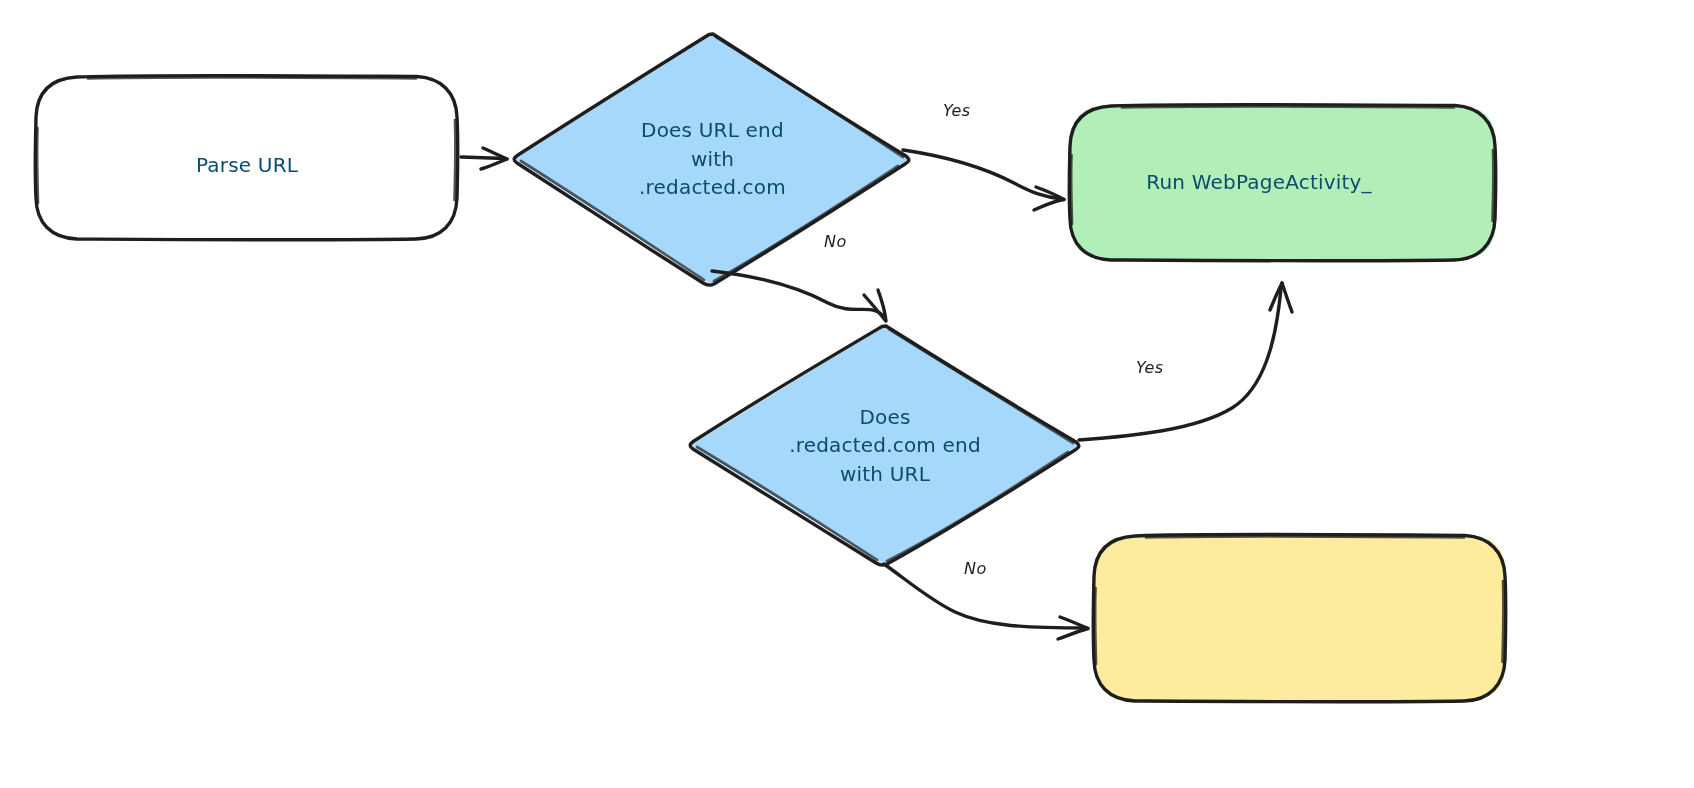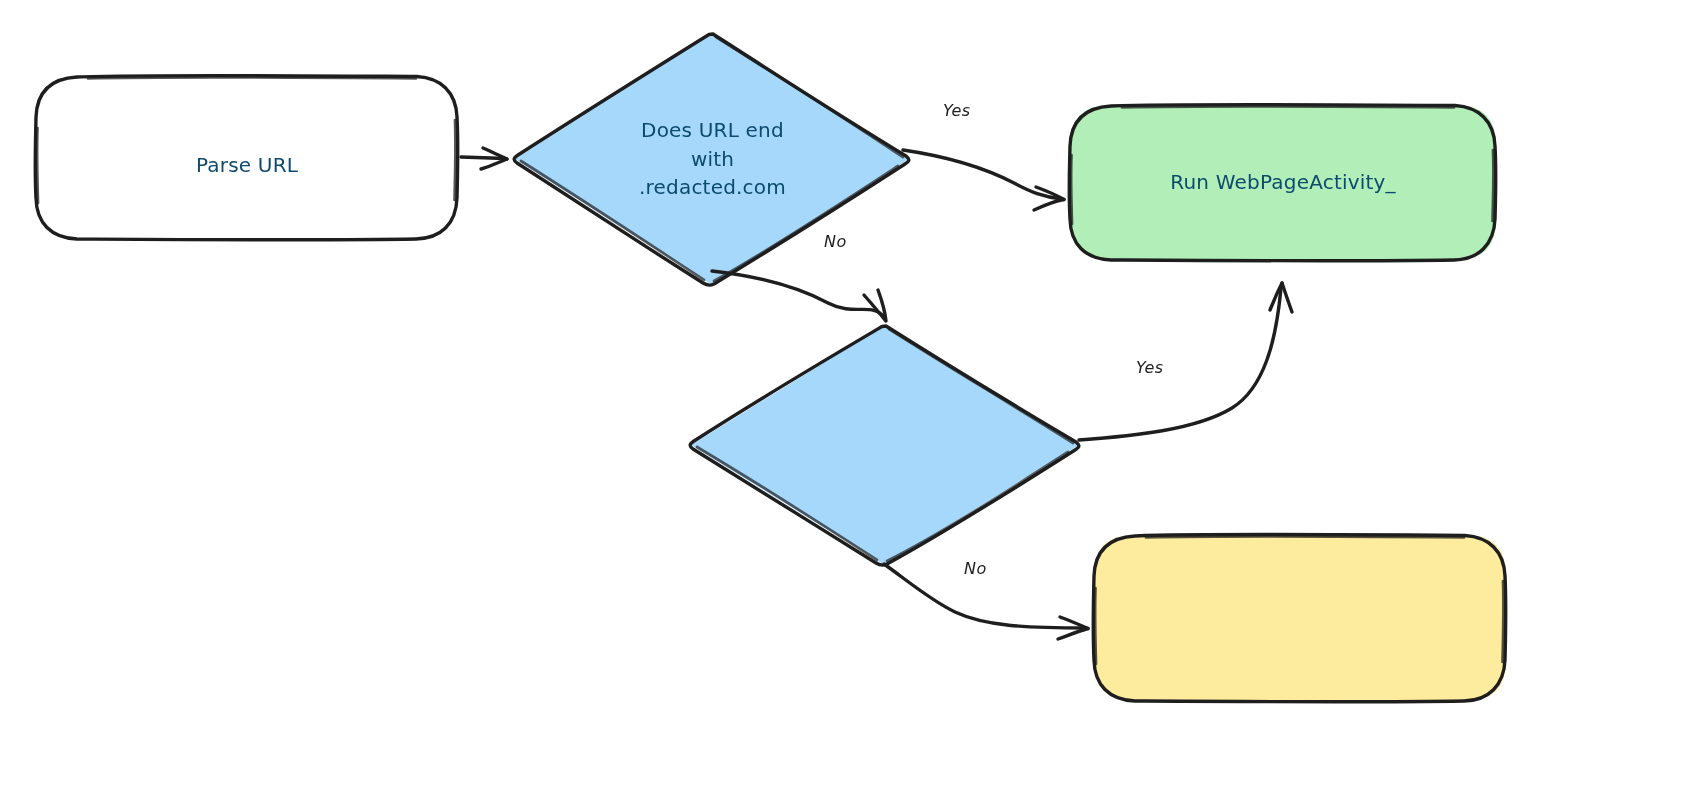--- a/index.html
+++ b/index.html
@@ -178,22 +178,25 @@
     </g>
 
   </svg>
 
   <div class="node-label" style="left:36px; top:84px; width:422px; height:163px;">Parse URL</div>
 
   <div class="node-label" style="left:560px; top:95px; width:305px; height:128px;">Does URL end
 with
 .redacted.com</div>
 
-  <div class="node-label" style="left:1070px; top:105px; width:426px; height:155px;">Run WebPageActivity_</div>
-
+  <div class="node-label" style="left:1046px; top:105px; width:426px; height:155px;">Run WebPageActivity_</div>
+
+  <div class="node-label" style="left:735px; top:382px; width:300px; height:127px;">Does
+.redacted.com end
+with URL</div>
 
 
   <div class="edge-label" style="left:943px; top:103px;">Yes</div>
 
   <div class="edge-label" style="left:824px; top:234px;">No</div>
 
   <div class="edge-label" style="left:1136px; top:360px;">Yes</div>
 
   <div class="edge-label" style="left:964px; top:561px;">No</div>
 

